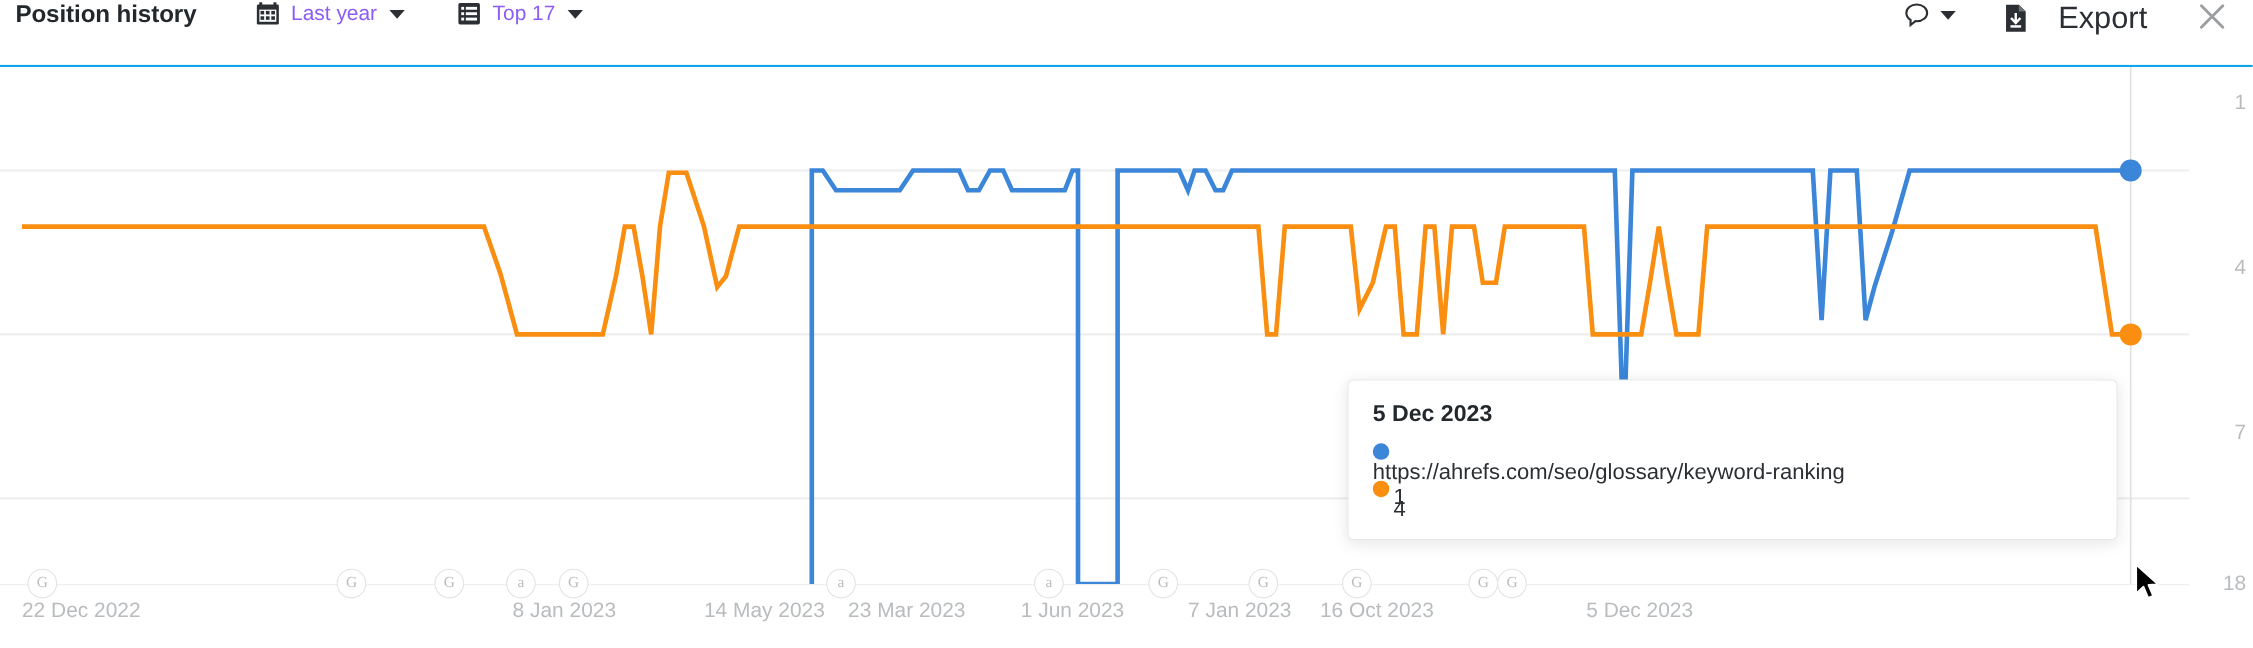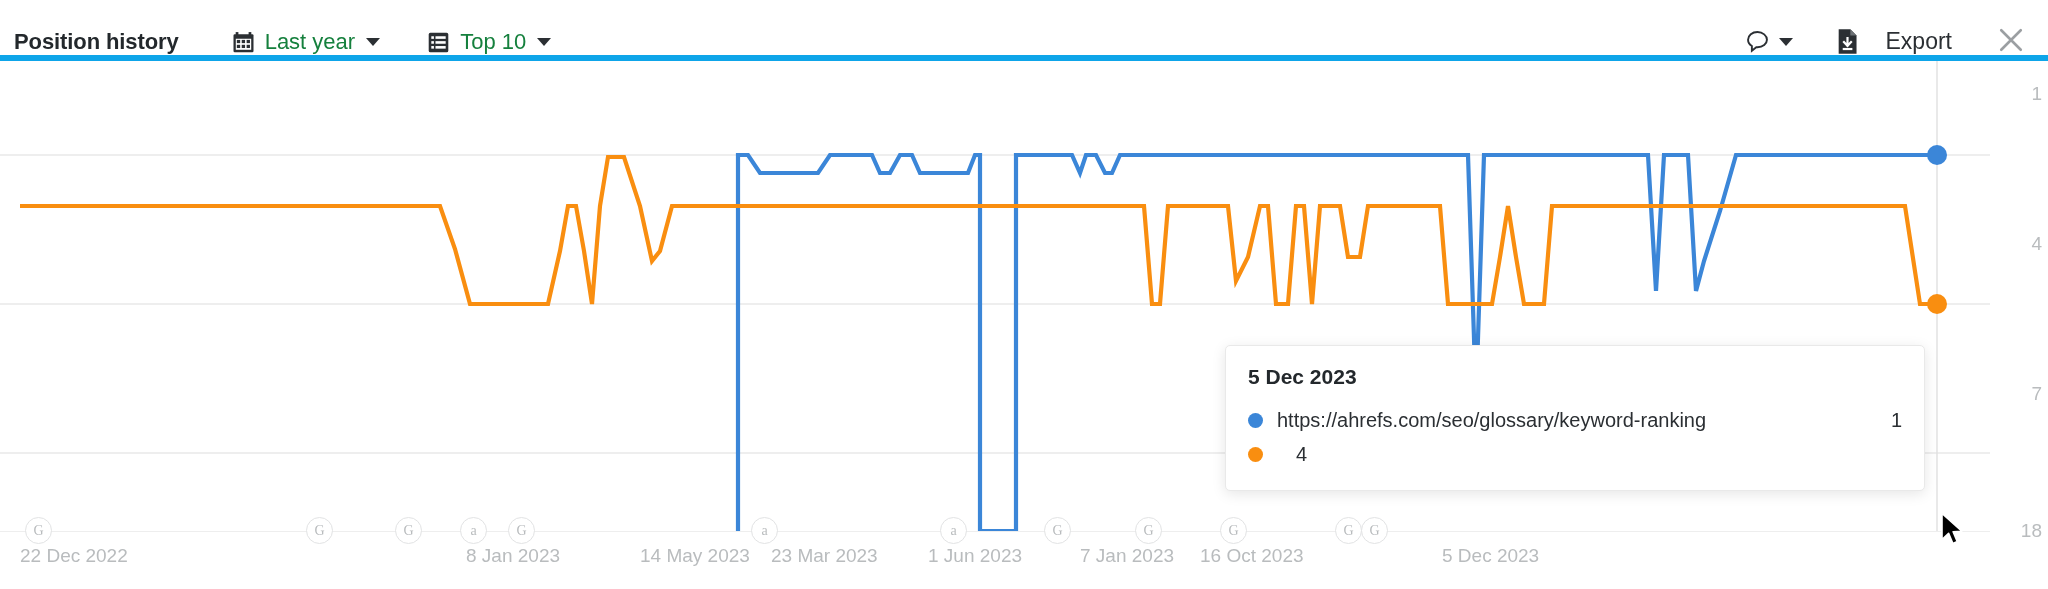--- a/index.html
+++ b/index.html
@@ -11,48 +11,48 @@
     font-family: "Liberation Sans", sans-serif;
     -webkit-font-smoothing: antialiased;
     overflow: hidden;
   }
   #root { position: relative; width: 2048px; height: 589px; background: #fff; }
 
   
   .header {
     position: absolute; left: 0; top: 0;
     width: 2048px; height: 61px;
-    display: flex; align-items: flex-end;
+    display: flex; align-items: flex-start;
     padding: 0 22px 0 14px;
     background: #fff;
-    border-bottom: 6px solid #0ea5e9;
+    border-bottom: 2px solid #0ea5e9;
   }
   .title {
     font-size: 22px; font-weight: bold; color: #23282c;
     letter-spacing: -0.1px; white-space: nowrap;
   }
   .hdr-btn {
     display: flex; align-items: center; gap: 9px;
     cursor: pointer; white-space: nowrap;
-    color: #15803d; font-size: 22px;
+    color: #8b5cf6; font-size: 19px;
   }
   .hdr-btn.cal { margin-left: 52px; }
   .hdr-btn.top { margin-left: 46px; }
   .caret {
     width: 0; height: 0; margin-left: 2px;
     border-left: 7px solid transparent;
     border-right: 7px solid transparent;
     border-top: 8px solid #2b2f33;
   }
   .spacer { flex: 1 1 auto; }
 
   .icon-box { display: inline-flex; align-items: center; justify-content: center; }
 
   .bubble-wrap { display: flex; align-items: center; gap: 6px; cursor: pointer; margin-right: 42px; }
-  .export-wrap { display: flex; align-items: center; gap: 26px; cursor: pointer; margin-right: 44px; color: #2b2f33; font-size: 23px; }
+  .export-wrap { display: flex; align-items: center; gap: 26px; cursor: pointer; margin-right: 44px; color: #2b2f33; font-size: 28px; }
   .close-btn { cursor: pointer; display: flex; align-items: center; }
 
   
   .chart-area {
     position: absolute; left: 0; top: 61px;
     width: 2048px; height: 528px;
     background: #fff;
   }
   .plot { position: absolute; left: 0; top: 0; width: 1990px; height: 470px; }
   .plot svg { display: block; }
@@ -85,21 +85,21 @@
     left: 1225px; top: 345px;
     width: 700px;
     background: #fff;
     border: 1px solid #e9e9e9;
     border-radius: 5px;
     box-shadow: 0 3px 14px rgba(0,0,0,0.10);
     padding: 19px 22px 19px 22px;
     z-index: 20;
   }
   .tt-date { font-size: 21px; font-weight: bold; color: #23282c; margin-bottom: 14px; }
-  .tt-row { display: flex; align-items: center; height: 34px; }
+  .tt-row { display: flex; height: 34px; flex-direction: column; }
   .tt-dot { width: 15px; height: 15px; border-radius: 50%; flex: 0 0 15px; margin-right: 14px; }
   .tt-url { font-size: 20px; color: #2b2f33; flex: 1 1 auto; white-space: nowrap; }
   .tt-val { font-size: 20px; color: #2b2f33; width: 30px; text-align: right; }
 
   .cursor { position: absolute; z-index: 40; pointer-events: none; }
 </style>
 </head>
 <body>
 
 <div id="root">
@@ -136,21 +136,21 @@
           <g fill="#ffffff">
             <rect x="5.1" y="6.0" width="2.5" height="2.5"></rect>
             <rect x="5.1" y="10.7" width="2.5" height="2.5"></rect>
             <rect x="5.1" y="15.4" width="2.5" height="2.5"></rect>
             <rect x="9.1" y="6.0" width="9.8" height="2.5"></rect>
             <rect x="9.1" y="10.7" width="9.8" height="2.5"></rect>
             <rect x="9.1" y="15.4" width="9.8" height="2.5"></rect>
           </g>
         </svg>
       </span>
-      <span>Top 10</span>
+      <span>Top 17</span>
       <span class="caret"></span>
     </div>
 
     <div class="spacer"></div>
 
     <div class="bubble-wrap">
       <span class="icon-box">
         <svg width="27" height="27" viewBox="0 0 24 24">
           <path d="M12 3.6c-4.7 0-8.4 3.1-8.4 6.9 0 2.3 1.3 4.3 3.4 5.5v4.2l3.9-3.1c.4.05.7.06 1.1.06 4.7 0 8.4-3.1 8.4-6.7S16.7 3.6 12 3.6z" fill="none" stroke="#2b2f33" stroke-width="1.7"></path>
         </svg>

